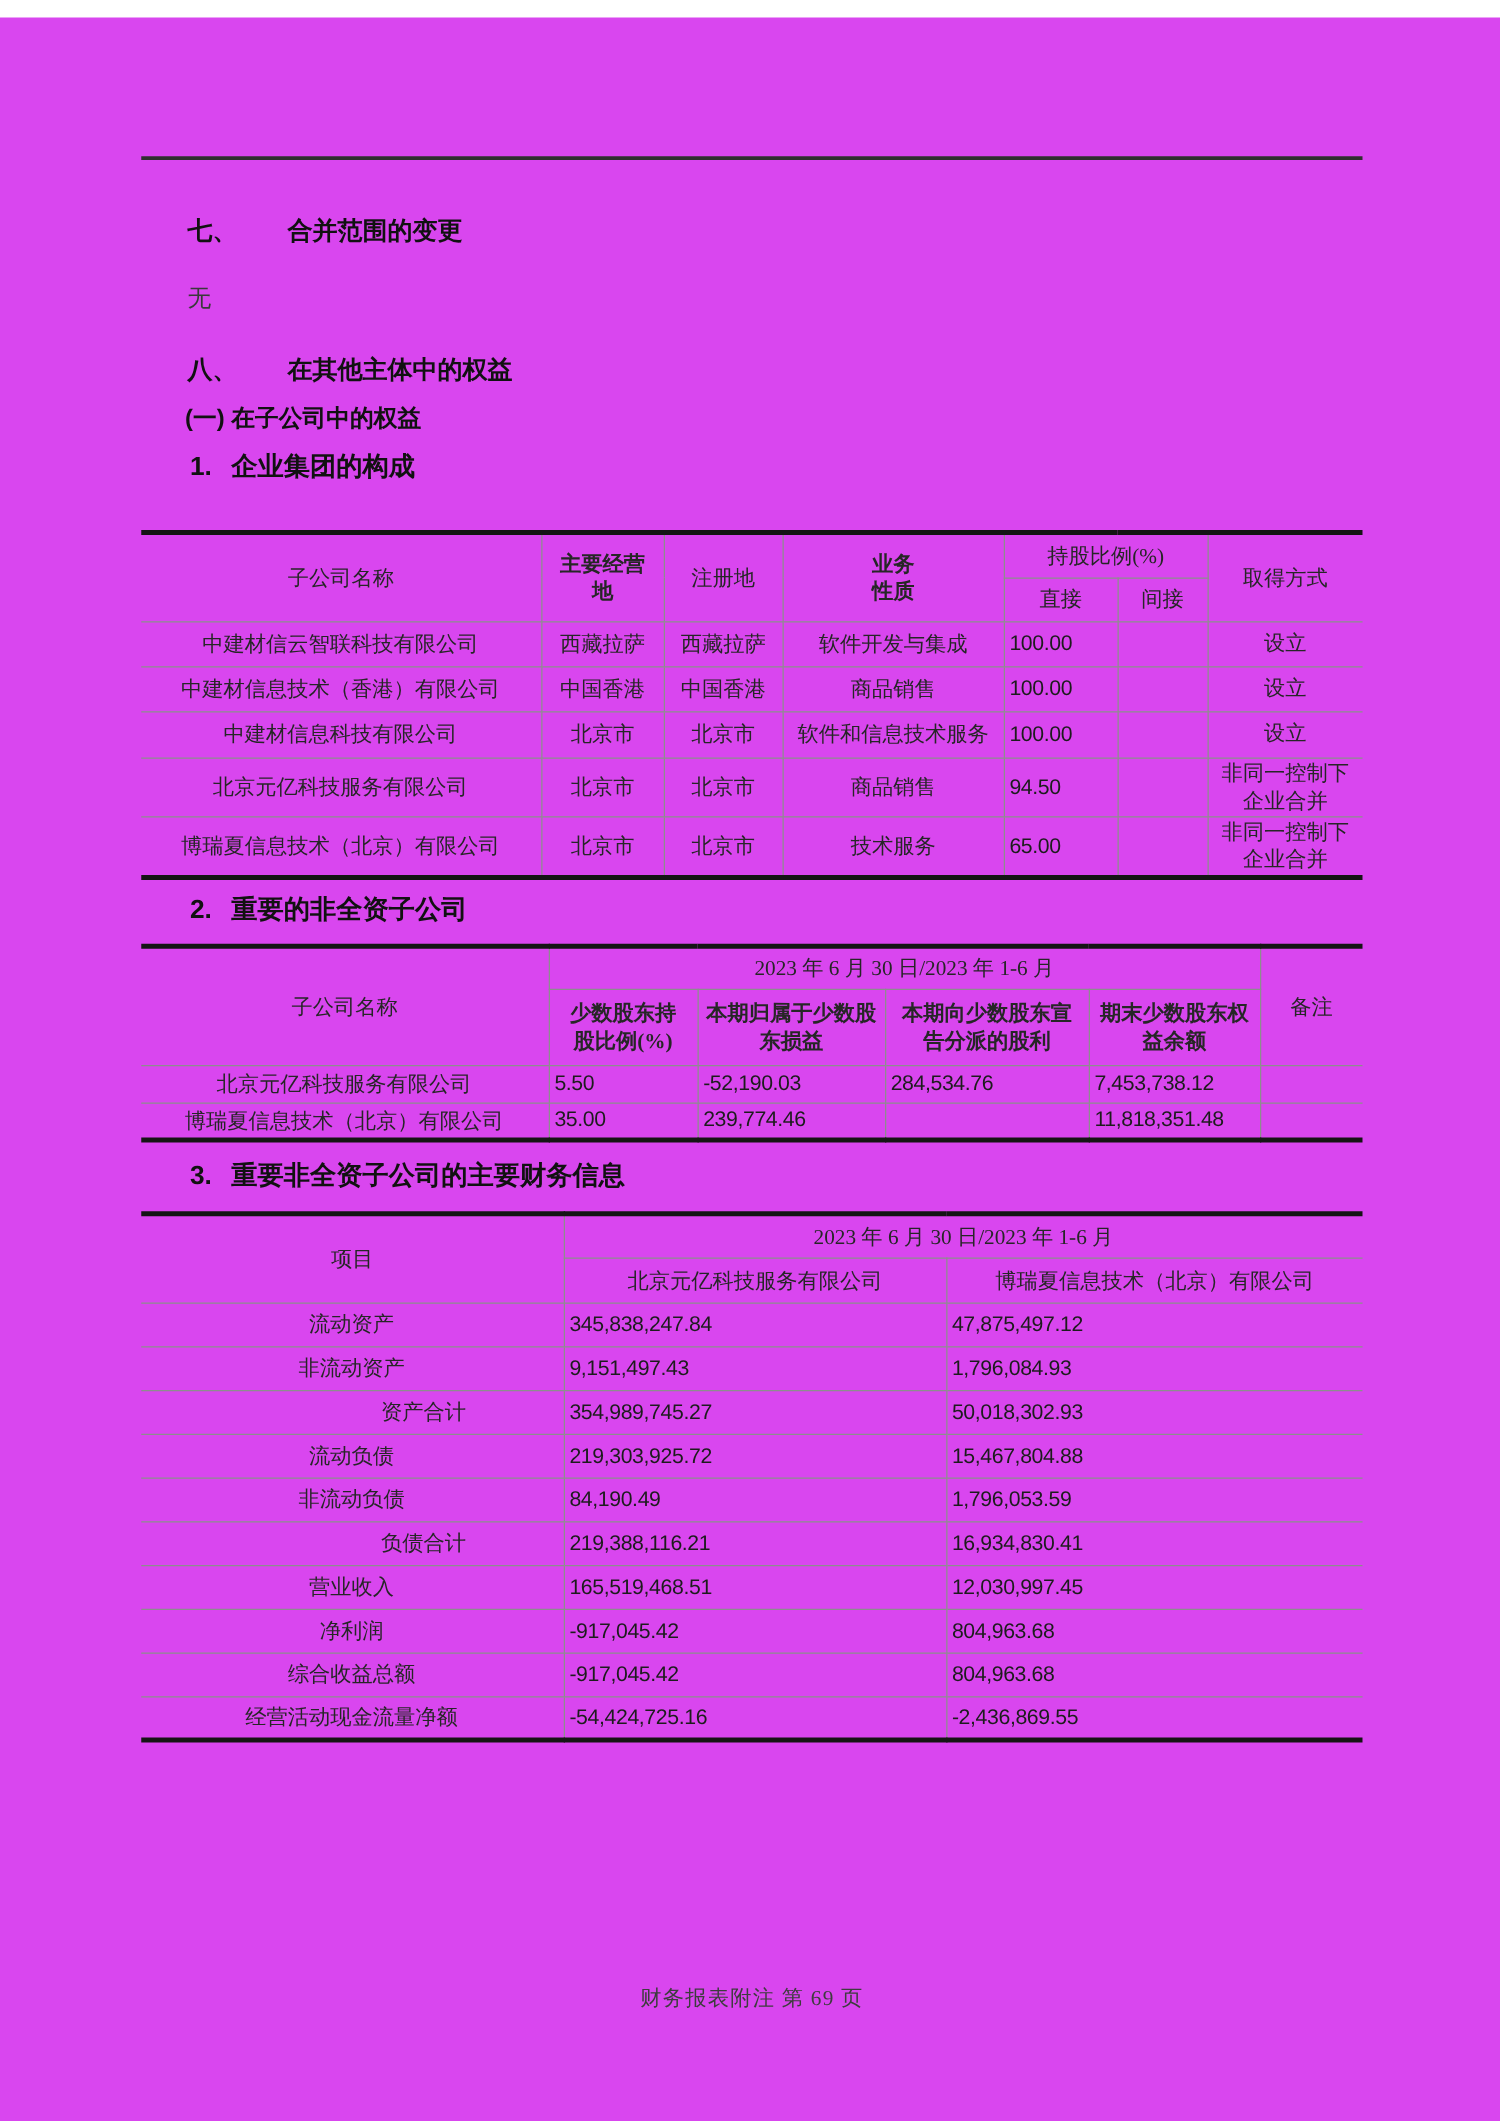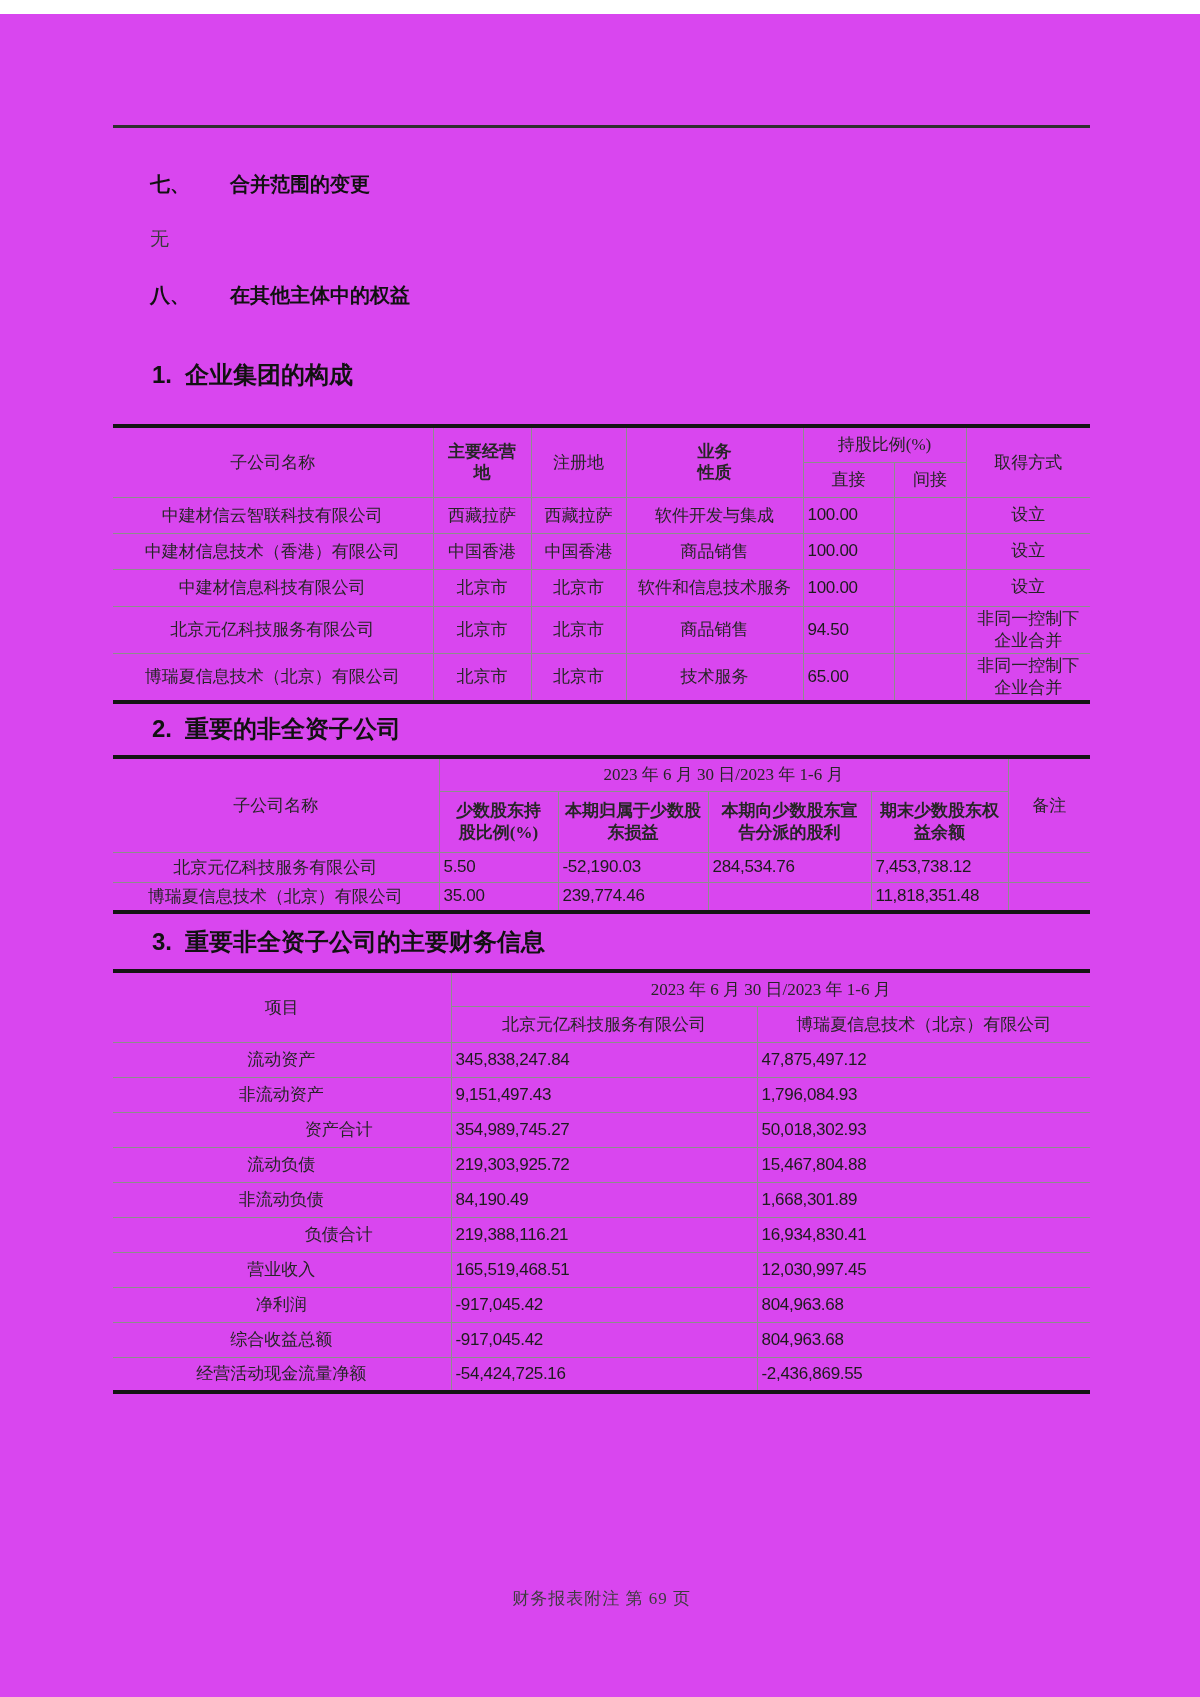--- a/index.html
+++ b/index.html
@@ -36,21 +36,21 @@
     font-family: "Liberation Sans", "DejaVu Sans", sans-serif;
     font-weight: 700;
     font-size: 20px;
     color: #111;
     white-space: nowrap;
   }
   .h .snum-wide { display: inline-block; width: 80px; }
   .h .snum-narrow { display: inline-block; width: 33px; }
   .h.indent1 { padding-left: 37px; }
   .h.indent2 { padding-left: 35px; font-size: 19px; }
-  .h.indent3 { padding-left: 39px; font-size: 24px; }
+  .h.indent3 { padding-left: 39px; font-size: 21px; }
   .plain {
     position: absolute;
     left: 0;
     padding-left: 37px;
     font-size: 19px;
     color: #3a3a3a;
   }
   table.tbl {
     position: absolute;
     left: 0;
@@ -107,20 +107,21 @@
     <div class="h indent1" style="top:157px">
       <span class="snum-wide">七、</span><span>合并范围的变更</span>
     </div>
 
     <div class="plain" style="top:212px">无</div>
 
     <div class="h indent1" style="top:268px">
       <span class="snum-wide">八、</span><span>在其他主体中的权益</span>
     </div>
 
+    <div class="h indent2" style="top:308px">(一) 在子公司中的权益</div>
 
     <div class="h indent3" style="top:345px">
       <span class="snum-narrow">1.</span><span>企业集团的构成</span>
     </div>
 
     <table class="tbl t1" style="top:410px">
       <colgroup>
         <col style="width:320px">
           <col style="width:98px">
           <col style="width:95px">
@@ -281,21 +282,21 @@
           <td class="num">50,018,302.93</td>
         </tr>
         <tr style="height:35px">
           <td class="label">流动负债</td>
           <td class="num">219,303,925.72</td>
           <td class="num">15,467,804.88</td>
         </tr>
         <tr style="height:35px">
           <td class="label">非流动负债</td>
           <td class="num">84,190.49</td>
-          <td class="num">1,668,301.89</td>
+          <td class="num">1,796,053.59</td>
         </tr>
         <tr style="height:35px">
           <td class="label indent">负债合计</td>
           <td class="num">219,388,116.21</td>
           <td class="num">16,934,830.41</td>
         </tr>
         <tr style="height:35px">
           <td class="label">营业收入</td>
           <td class="num">165,519,468.51</td>
           <td class="num">12,030,997.45</td>

